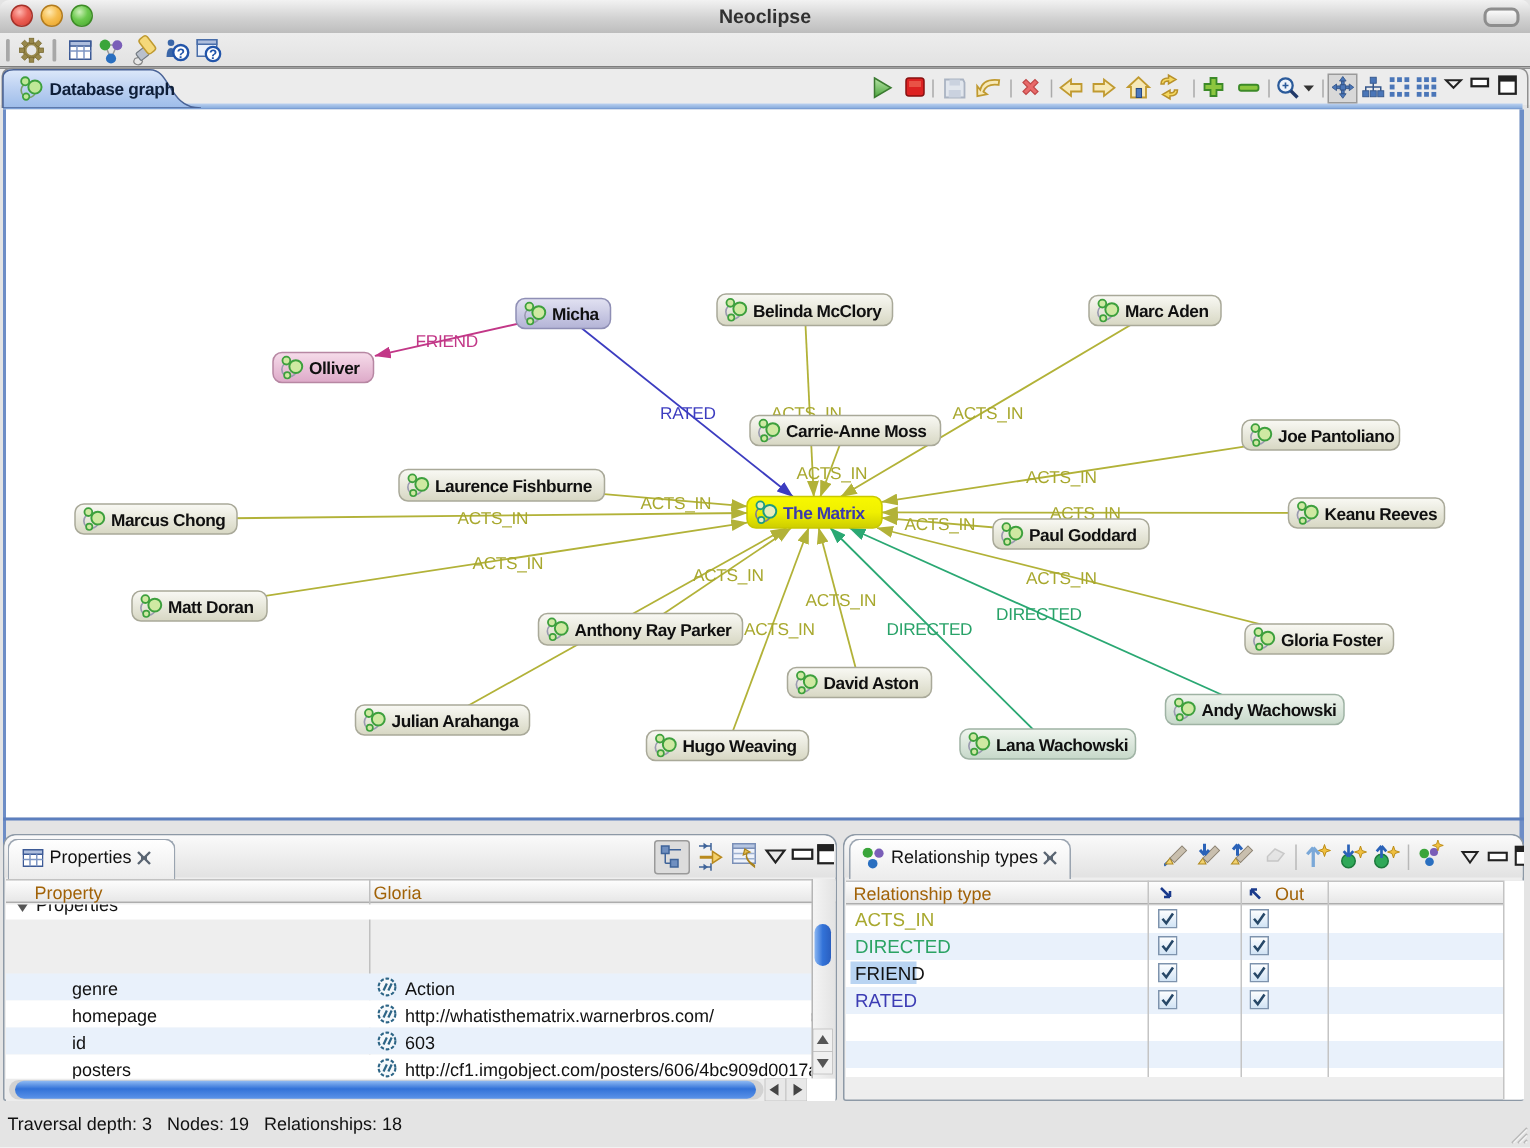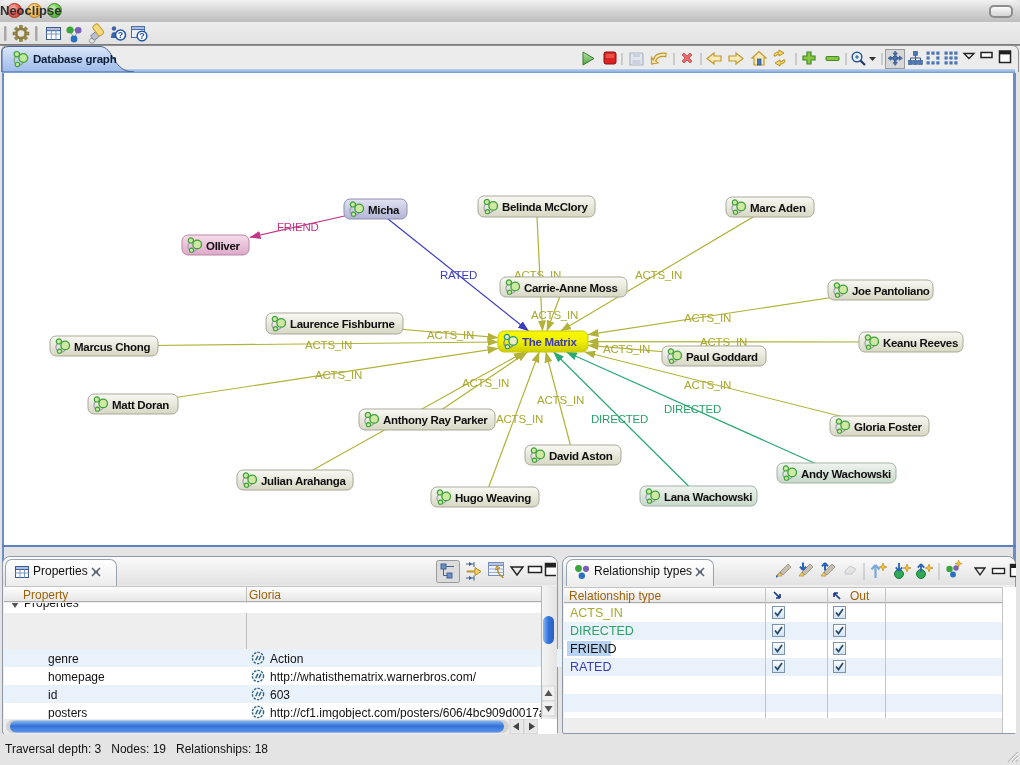--- a/index.html
+++ b/index.html
@@ -1,18 +1,18 @@
 <!DOCTYPE html>
 <html><head>
 <meta charset="utf-8">
 <style>
 html,body{margin:0;padding:0;}
 body{width:1020px;height:765px;overflow:hidden;font-family:"Liberation Sans",sans-serif;background:#e4e4e4;position:relative;}
 #titlebar{position:absolute;left:0;top:0;width:1020px;height:22px;background:linear-gradient(#f2f2f2,#d2d2d2 55%,#bdbdbd);border-bottom:1px solid #6d6d6d;border-radius:6px 6px 0 0;}
-#title{position:absolute;left:0;top:3px;width:1020px;text-align:left;font-size:13px;font-weight:bold;color:#303030;}
+#title{position:absolute;left:0;top:3px;width:1020px;text-align:center;font-size:13px;font-weight:bold;color:#303030;}
 .light{position:absolute;top:3px;width:13px;height:13px;border-radius:50%;}
 #pill{position:absolute;right:7px;top:5px;width:20px;height:9px;border-radius:5px;border:2px solid #8e8e8e;background:linear-gradient(#fbfbfb,#d4d4d4);}
 #maintb{position:absolute;left:0;top:22px;width:1020px;height:22px;background:linear-gradient(#ededed,#e2e2e2);border-bottom:1px solid #7d7d7d;}
 #editor{position:absolute;left:0;top:45px;width:1020px;height:502px;}
 #tabstrip{position:absolute;left:0;top:0;width:1020px;height:24px;background:#ececec;border-top:1px solid #909090;}
 #band{position:absolute;left:2px;top:24px;width:1013px;height:4px;background:linear-gradient(#bdd2f0,#8aaede);border-bottom:1px solid #7c9fd4;box-sizing:border-box;}
 #canvasL{position:absolute;left:2px;top:28px;width:2px;height:517px;background:#6d8dc6;}
 #canvasR{position:absolute;left:1013px;top:28px;width:3px;height:517px;background:#6d8dc6;}
 #canvasB{position:absolute;left:2px;top:500px;width:1014px;height:2px;background:#5c7fbe;}
 #canvas{position:absolute;left:4px;top:28px;width:1009px;height:472px;background:#ffffff;}
@@ -470,21 +470,21 @@
       <span style="position:absolute;left:20px;top:-7px;">Properties</span>
     </div>
 <div class="row" style="left:1px;top:74px;width:537px;overflow:hidden;margin-top:36px;">
       <span style="position:absolute;left:44px;top:3px;">description</span>
       <svg class="vicon" width="14" height="14" style="position:absolute;left:247px;top:2px;">
         <circle cx="7" cy="7" r="5.6" fill="#f4f8fb" stroke="#2d6586" stroke-width="1.4" stroke-dasharray="2.4 1.2"></circle>
         <path d="M4.7,9.3 l2.2,-4.6 M7.9,9.3 l2.2,-4.6" stroke="#2d6586" stroke-width="1.5"></path>
       </svg>
       <span style="position:absolute;left:266px;top:3px;white-space:nowrap;">Neo is a young software engineer and part-time hack</span>
     </div>
-<div class="row rowalt" style="left:1px;top:92px;width:537px;overflow:hidden;padding-left:28px;">
+<div class="row rowalt" style="left:1px;top:92px;width:537px;overflow:hidden;">
       <span style="position:absolute;left:44px;top:3px;">genre</span>
       <svg class="vicon" width="14" height="14" style="position:absolute;left:247px;top:2px;">
         <circle cx="7" cy="7" r="5.6" fill="#f4f8fb" stroke="#2d6586" stroke-width="1.4" stroke-dasharray="2.4 1.2"></circle>
         <path d="M4.7,9.3 l2.2,-4.6 M7.9,9.3 l2.2,-4.6" stroke="#2d6586" stroke-width="1.5"></path>
       </svg>
       <span style="position:absolute;left:266px;top:3px;white-space:nowrap;">Action</span>
     </div>
 <div class="row" style="left:1px;top:110px;width:537px;overflow:hidden;">
       <span style="position:absolute;left:44px;top:3px;">homepage</span>
       <svg class="vicon" width="14" height="14" style="position:absolute;left:247px;top:2px;">

